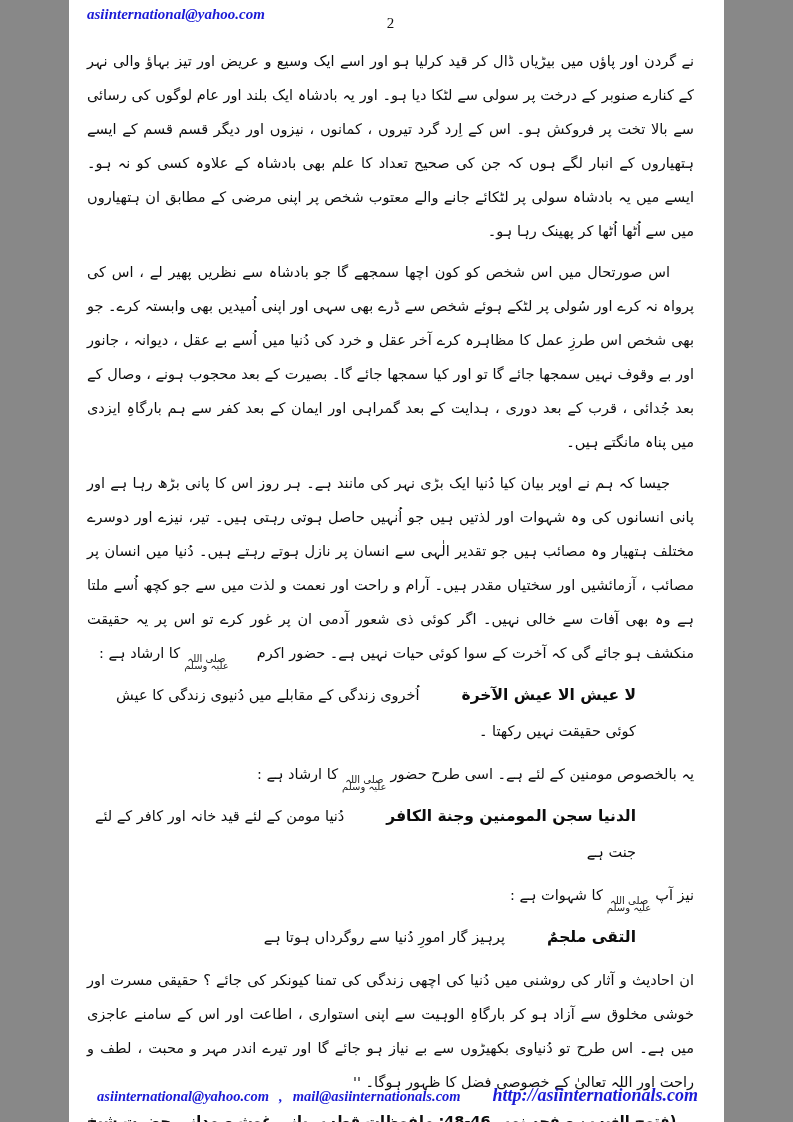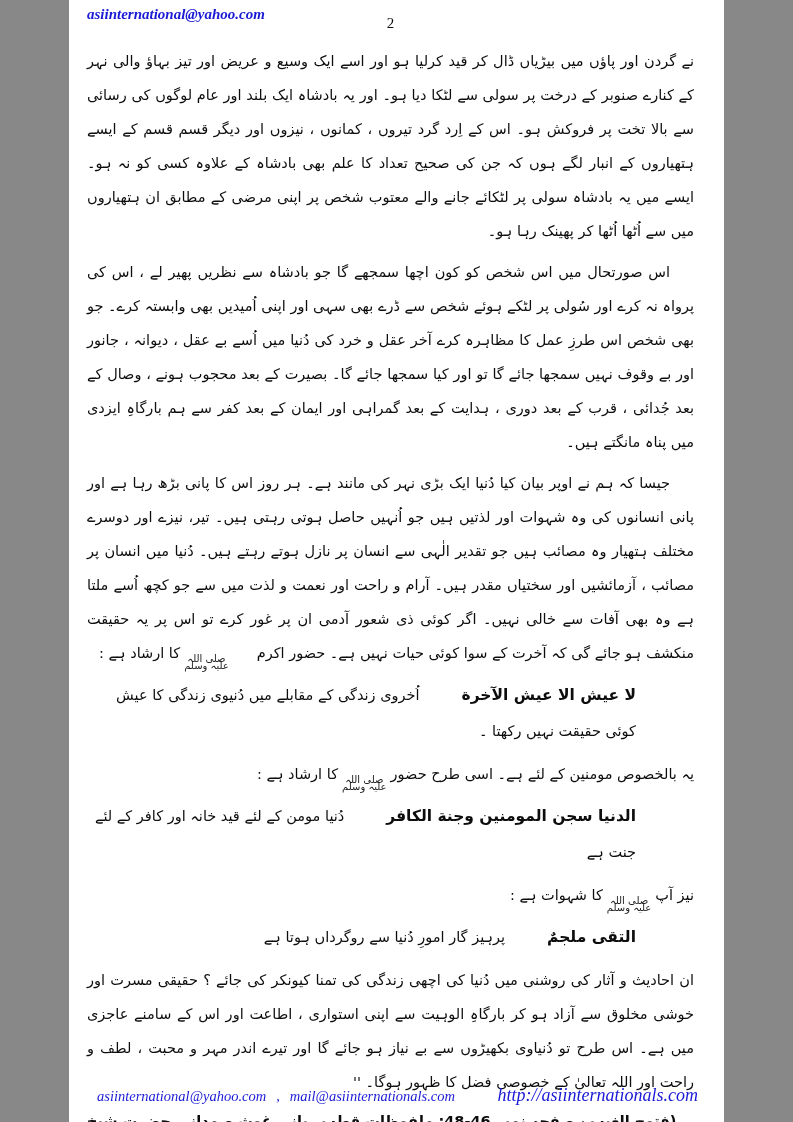--- a/index.html
+++ b/index.html
@@ -80,21 +80,21 @@
   .org-title{
     direction:rtl;text-align:center;
     font-weight:bold;font-size:19px;line-height:30px;
     margin:4px 0 0 0;color:#14532d;
   }
   
   .ftr{
     position:absolute;left:28px;right:26px;bottom:16px;
     display:flex;justify-content:space-between;align-items:baseline;
     font-family:"Liberation Serif",serif;
-    font-style:italic;font-weight:normal;
+    font-style:italic;font-weight:bold;
   }
   .ftr a{color:var(--blue,#1a1ad6);text-decoration:none;}
   .ftr .emails{font-size:14.5px;}
   .ftr .sep{color:var(--blue,#1a1ad6);padding:0 10px;font-size:14.5px;}
   .ftr .site{font-size:18px;margin-left:16px;}
 </style>
 </head>
 <body>
 
 <div class="page">

